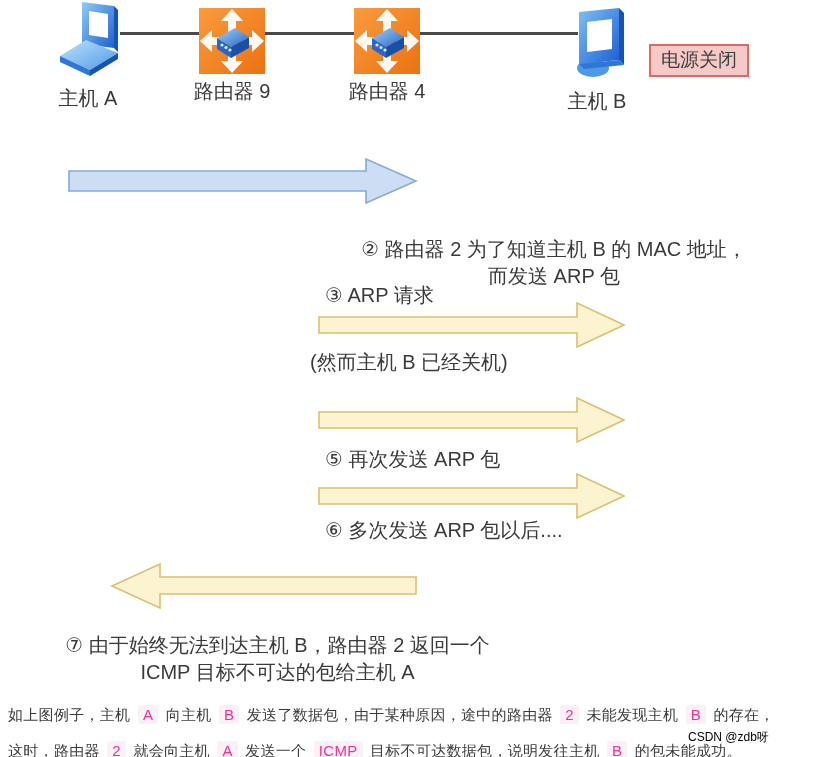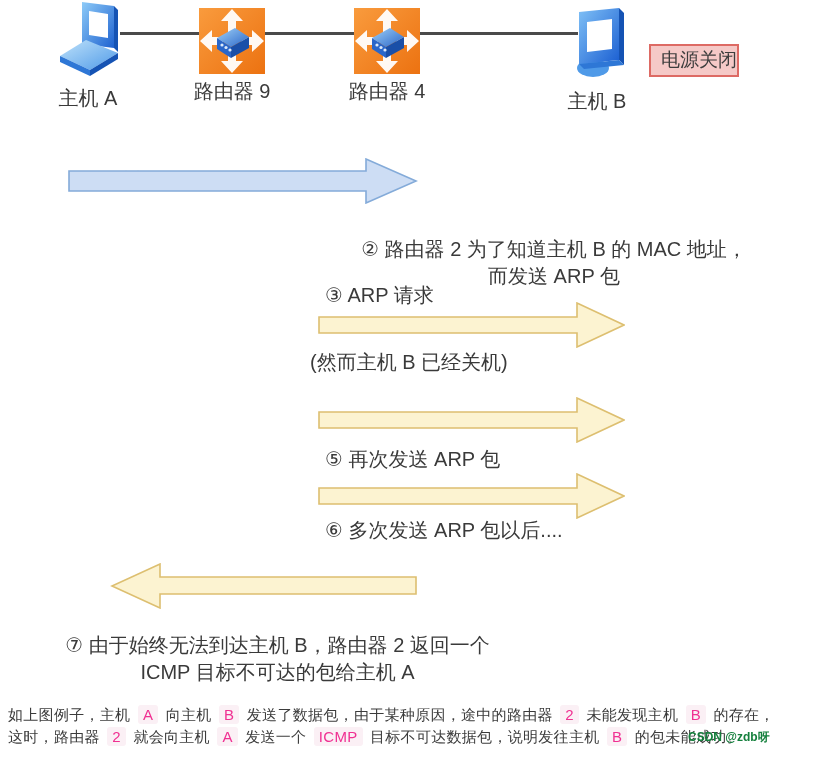--- a/index.html
+++ b/index.html
@@ -11,29 +11,29 @@
     color:#3a3a3a;
     overflow:hidden;
   }
   .abs{position:absolute;}
   .step-text{font-size:20px;color:#3a3a3a;white-space:nowrap;}
   .device-label{font-size:20px;color:#3a3a3a;text-align:center;white-space:nowrap;}
   .centered{text-align:center;}
   .badge{
     font-size:19px;color:#3d3d3d;
     background:#f5c9c7;border:2px solid #dd6a64;
-    padding:1px 0 2px 10px;white-space:nowrap;
+    padding:1px 10px 2px 10px;white-space:nowrap;
   }
   .link-line{height:3px;background:#4a4a4a;}
   .footer-line{font-size:15px;color:#3b3b3b;white-space:nowrap;letter-spacing:0.3px;}
   .pink{
     color:#f03092;background:#fbf0f5;border-radius:3px;
     padding:1px 5px;margin:0 3px;
   }
-  .watermark{font-size:12px;color:#15803d;white-space:nowrap;font-weight:bold;}
+  .watermark{font-size:12px;color:#000000;white-space:nowrap;}
   svg{display:block;}
 </style>
 </head>
 <body>
 
 <div id="canvas">
 
   <div class="abs link-line" style="left:120px;top:32px;width:458px;"></div>
 
   <svg class="abs" style="left:56px;top:0px;" width="66" height="80" viewBox="0 0 66 80">
@@ -146,21 +146,21 @@
   <svg class="abs" style="left:60px;top:563px;" width="357" height="46" viewBox="0 0 357 46">
     <polygon points="356,14 100,14 100,1 52,23 100,45 100,31 356,31" fill="#fcf3d1" stroke="#ddbf70" stroke-width="1.6"></polygon>
   </svg>
 
   <div class="abs centered" style="left:25px;top:632px;width:505px;line-height:27px;">
     <div class="step-text">⑦ 由于始终无法到达主机 B，路由器 2 返回一个</div>
     <div class="step-text">ICMP 目标不可达的包给主机 A</div>
   </div>
 
   <div class="abs" style="left:8px;top:706px;width:804px;">
-    <div class="footer-line" style="margin-bottom:3px;">
+    <div class="footer-line" style="margin-bottom:17px;">
       <span>如上图例子，主机 </span><span class="pink">A</span><span> 向主机 </span><span class="pink">B</span><span> 发送了数据包，由于某种原因，途中的路由器 </span><span class="pink">2</span><span> 未能发现主机 </span><span class="pink">B</span><span> 的存在，</span>
     </div>
     <div class="footer-line">
       <span>这时，路由器 </span><span class="pink">2</span><span> 就会向主机 </span><span class="pink">A</span><span> 发送一个 </span><span class="pink">ICMP</span><span> 目标不可达数据包，说明发往主机 </span><span class="pink">B</span><span> 的包未能成功。</span>
     </div>
   </div>
 
   <div class="abs watermark" style="left:688px;top:729px;">CSDN @zdb呀</div>
 
 </div>

